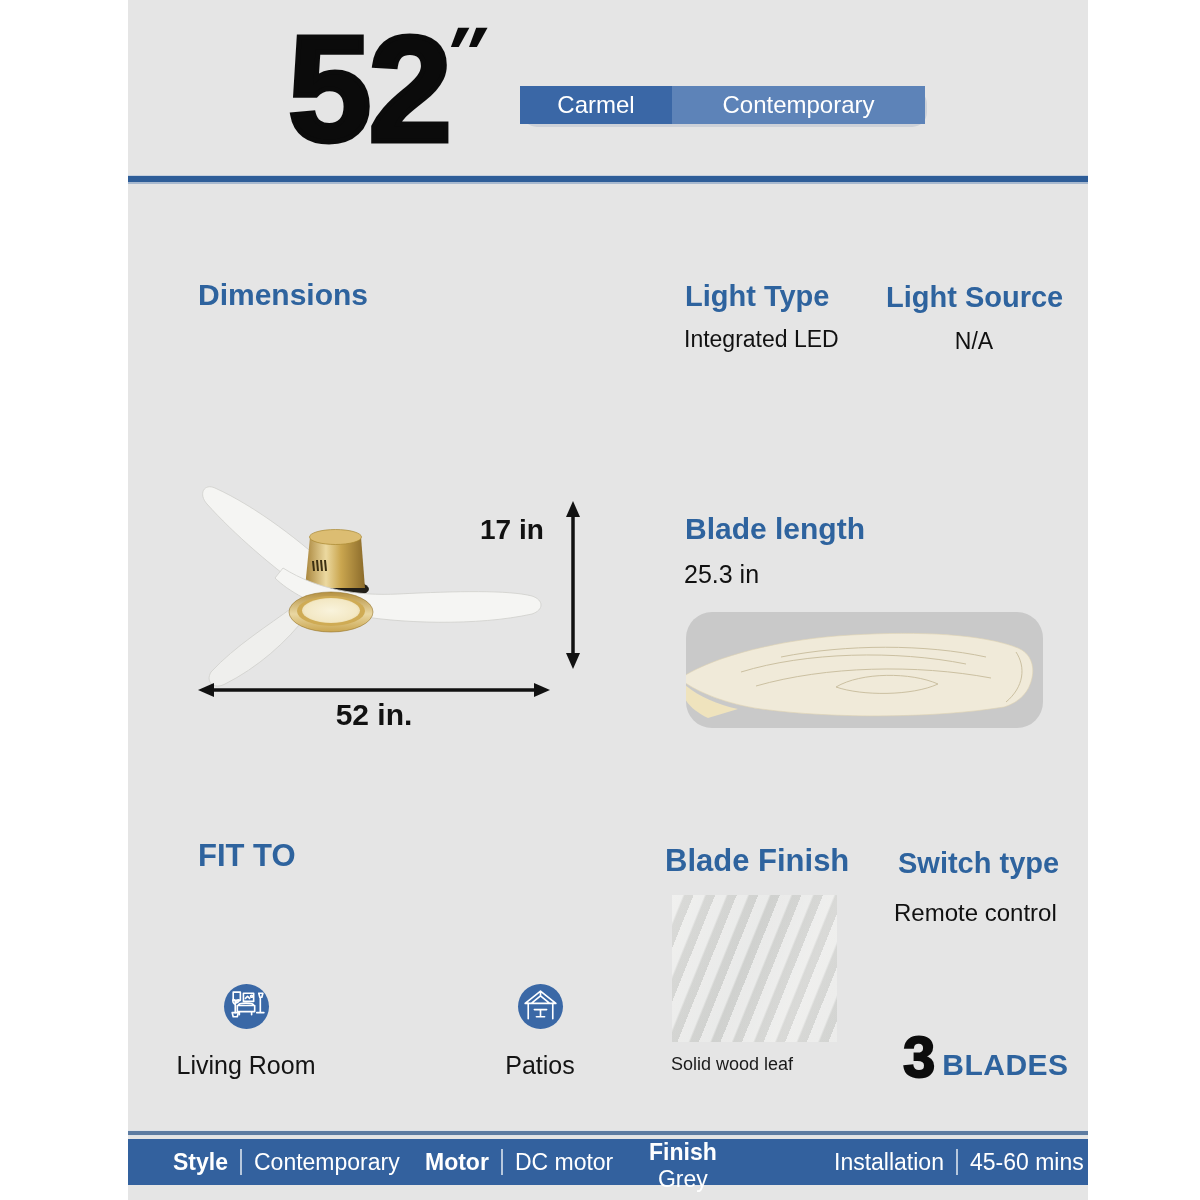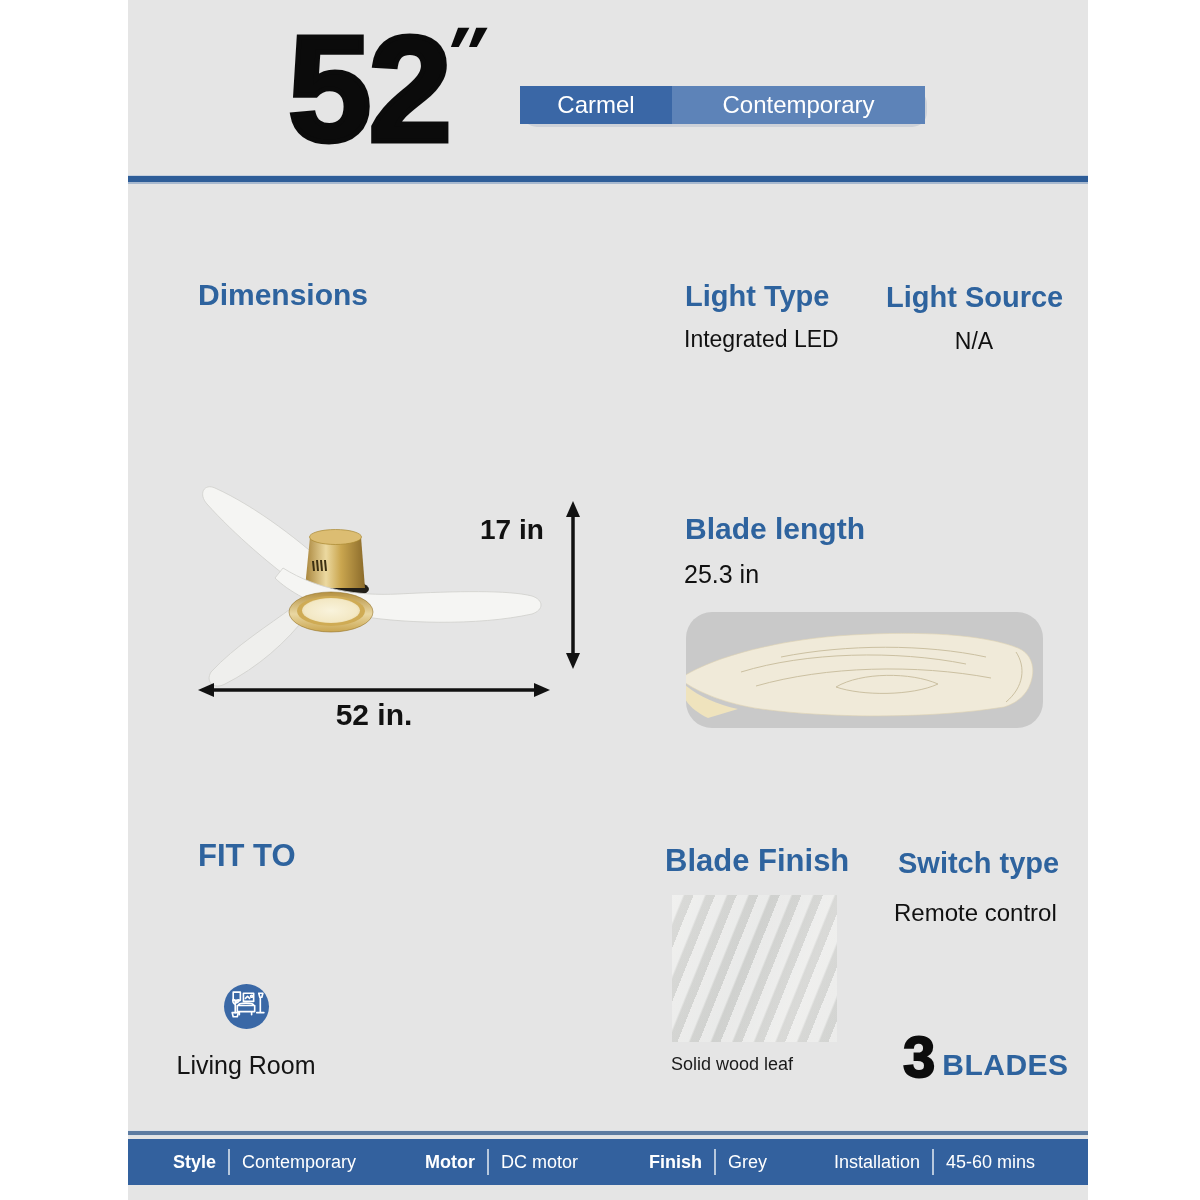--- a/index.html
+++ b/index.html
@@ -55,22 +55,22 @@
   .loc .circle{width:45px;height:45px;border-radius:50%;background:#3a68a6;margin:0 auto;display:flex;align-items:center;justify-content:center;}
   .loc .loc-label{margin-top:22px;font-size:25px;color:#141414;}
 
   #blades-row{left:775px;top:1028px;display:flex;align-items:flex-end;gap:7px;}
   #blades-count{font-size:58px;font-weight:bold;line-height:1;color:#0d0d0d;-webkit-text-stroke:2px #0d0d0d;}
   #blades-label{font-size:30px;padding-bottom:4px;letter-spacing:0.5px;}
 
   #footer-thinline{left:0;top:1130px;width:960px;height:6px;
     background:linear-gradient(180deg,#dfe3e8 0,#dfe3e8 1px,#5d7ca2 1px,#5d7ca2 5px,#dfe3e8 5px,#dfe3e8 6px);}
   #footer-bar{left:0;top:1139px;width:960px;height:46px;background:#33619e;}
-  .fg{position:absolute;top:0;height:46px;display:flex;align-items:center;font-size:18px;color:#fff;white-space:nowrap;}
-  #fg-style{left:45px;} #fg-motor{left:297px;} #fg-finish{left:521px;} #fg-install{left:706px;}
+  .fg{position:absolute;top:0;height:46px;display:flex;align-items:center;font-size:23px;color:#fff;white-space:nowrap;}
+  #fg-style{left:45px;} #fg-motor{left:297px;} #fg-finish{left:521px;flex-direction:column;} #fg-install{left:706px;}
   .flabel{font-weight:bold;}
   .flabel.regular{font-weight:normal;}
   .fsep{width:2px;height:26px;background:rgba(255,255,255,0.65);margin:0 12px;}
 </style>
 </head>
 <body>
 
 <div class="panel">
 
   <div class="abs" id="size-number">52</div>
@@ -168,20 +168,30 @@
           <rect x="19" y="9" width="10" height="8"></rect>
         <path d="M21,14 l2,-2 2,2 M27,11 a1,1 0 1 0 0.01,0"></path>
         <path d="M34,9 h4 l-1,4 h-2 Z M35.5,13 V28 M32,28 h7"></path>
         <path d="M14,21 C14,18 29,18 29,21 M13,21 h17 v6 h-17 Z M15,27 v3 M27,27 v3"></path>
         <path d="M11,20 V28 M11,20 C9,19 8,17 9,15 C11,16 12,18 11,20 M11,18 C12,16 14,15 15,16 C14,18 12,19 11,18"></path>
         <path d="M8,28 h6 l-1,4 h-4 Z"></path>
       </svg>
     </div>
     <div class="loc-label">Living Room</div>
   </div>
+  <div class="loc" id="loc-patios">
+    <div class="circle">
+      <svg width="45" height="45" viewBox="0 0 44 44" fill="none" stroke="#fff" stroke-width="1.6" stroke-linecap="round" stroke-linejoin="round">
+        <path d="M7,19 L22,7 L37,19 M7,19 H37 M13,19 L22,11.5 L31,19 M22,7 V11.5"></path>
+        <path d="M10,19 V34 M34,19 V34"></path>
+        <path d="M16,25 H28 M22,25 V31 M18,32 H26"></path>
+      </svg>
+    </div>
+    <div class="loc-label">Patios</div>
+  </div>
 
   <div class="abs h-blue" id="blade-finish-title">Blade Finish</div>
   <div class="abs" id="swatch"></div>
   <div class="abs" id="swatch-caption">Solid wood leaf</div>
 
   <div class="abs h-blue" id="switch-title">Switch type</div>
   <div class="abs" id="switch-value">Remote control</div>
 
   <div class="abs" id="blades-row">
     <span id="blades-count">3</span>

